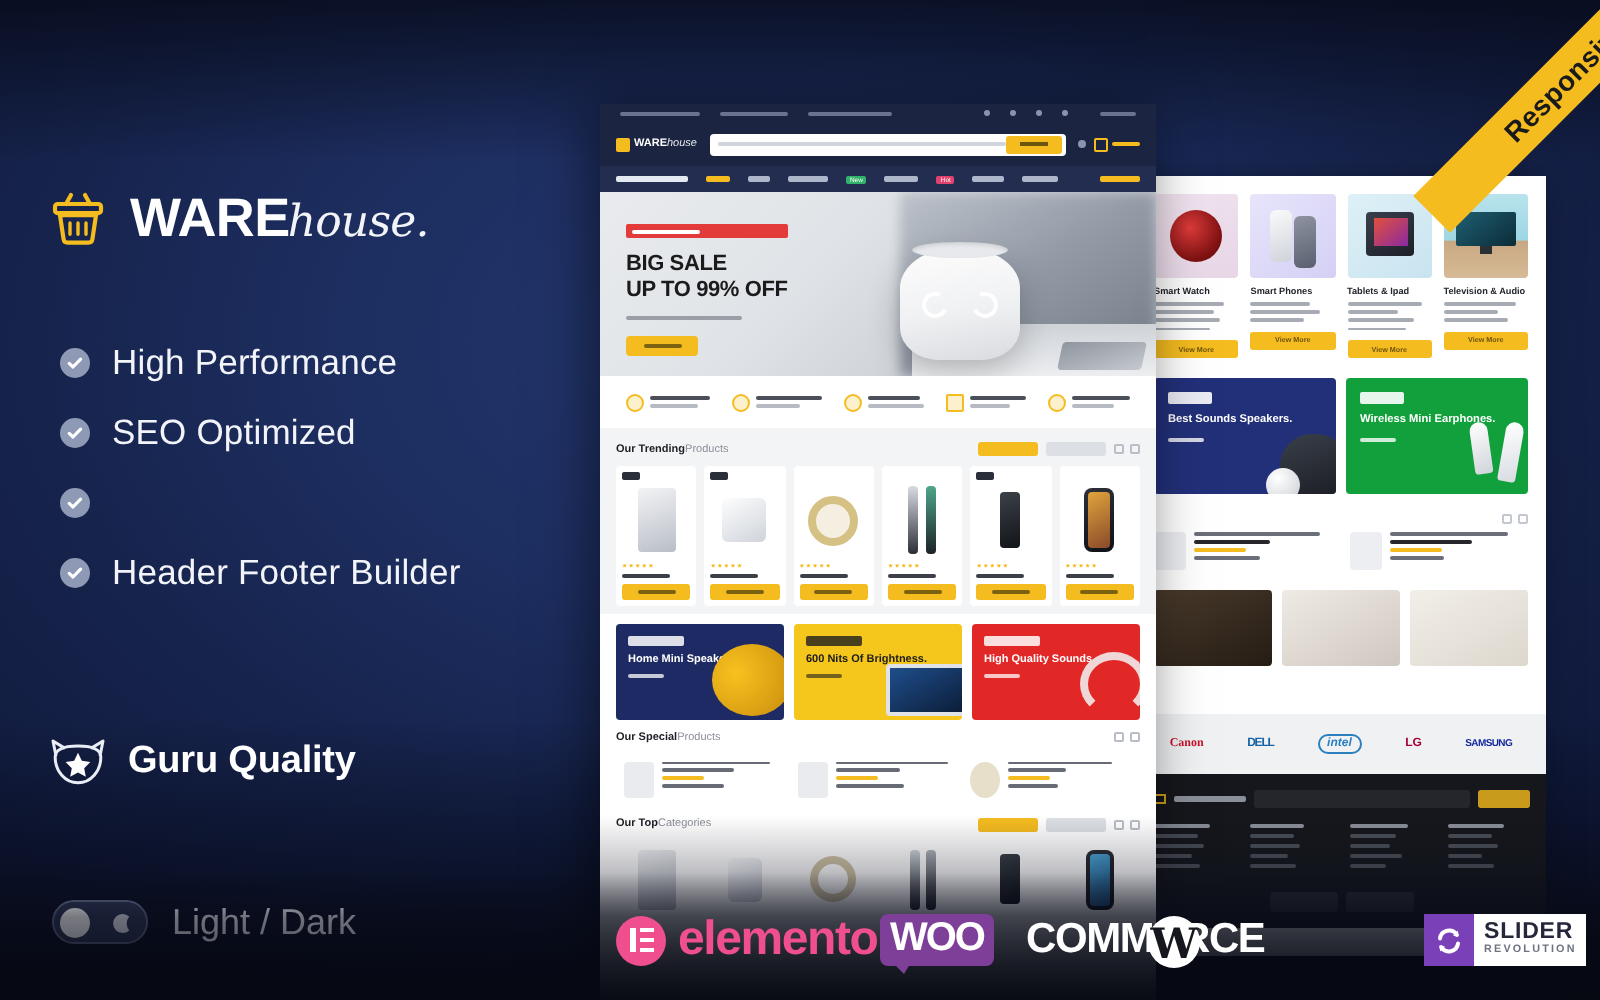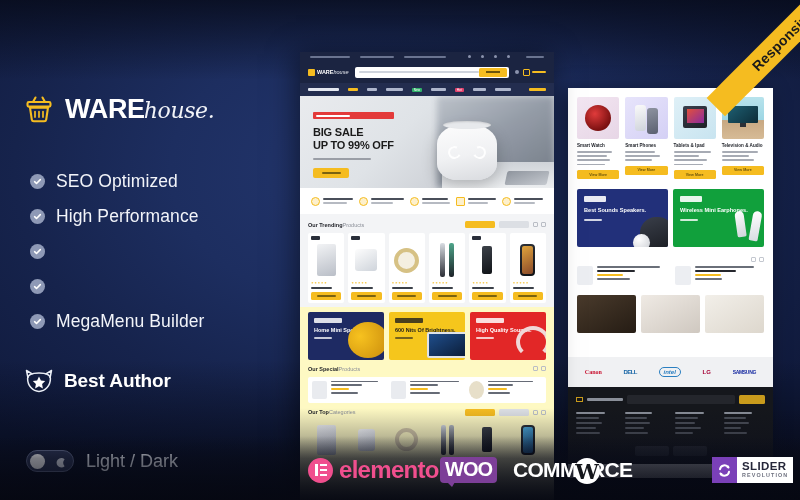--- a/index.html
+++ b/index.html
@@ -82,22 +82,22 @@
   .toggle .moon { position:absolute; right:6px; top:4px; }
   .theme .t-label { font-size:18px; color:#eef1f7; }
 
   
   .mock-right {
     position:absolute; left:568px; top:88px; width:205px; height:390px;
     background:#ffffff; overflow:hidden;
     box-shadow:-6px 4px 22px rgba(0,0,0,.45);
   }
   .mock-left {
-    position:absolute; left:300px; top:52px; width:254px; height:448px;
-    background:#fef9c3; overflow:hidden;
+    position:absolute; left:300px; top:52px; width:278px; height:448px;
+    background:#ffffff; overflow:hidden;
     box-shadow:-4px 2px 26px rgba(0,0,0,.5);
   }
 
   
   .m-topbar { height:9px; background:#1b2441; display:flex; align-items:center; padding:0 10px; gap:10px; }
   .m-tiny { height:2px; background:#6a7490; border-radius:1px; }
   .m-header { height:22px; background:#1b2441; display:flex; align-items:center; padding:0 8px; gap:6px; }
   .m-logo { display:flex; align-items:center; gap:2px; }
   .m-logo .bk { width:7px;height:7px;background:#f5bc20;border-radius:1px; }
   .m-logo .tx { font-size:5.5px; font-weight:bold; color:#fff; }
@@ -317,63 +317,56 @@
       </div>
     </div>
 
     <div class="features">
       <div class="feat">
         <span class="tick">
             <svg width="9" height="9" viewBox="0 0 9 9">
               <path d="M1.6 4.7 L3.5 6.5 L7.3 2.6" stroke="#fff" stroke-width="1.6" fill="none" stroke-linecap="round" stroke-linejoin="round"></path>
             </svg>
           </span>
-        <span class="label">SEO Optimized</span>
+        <span class="label">High Performance</span>
       </div>
       <div class="feat">
         <span class="tick">
             <svg width="9" height="9" viewBox="0 0 9 9">
               <path d="M1.6 4.7 L3.5 6.5 L7.3 2.6" stroke="#fff" stroke-width="1.6" fill="none" stroke-linecap="round" stroke-linejoin="round"></path>
             </svg>
           </span>
-        <span class="label">High Performance</span>
+        <span class="label">SEO Optimized</span>
       </div>
       <div class="feat">
         <span class="tick">
             <svg width="9" height="9" viewBox="0 0 9 9">
               <path d="M1.6 4.7 L3.5 6.5 L7.3 2.6" stroke="#fff" stroke-width="1.6" fill="none" stroke-linecap="round" stroke-linejoin="round"></path>
             </svg>
           </span>
       </div>
       <div class="feat">
         <span class="tick">
             <svg width="9" height="9" viewBox="0 0 9 9">
               <path d="M1.6 4.7 L3.5 6.5 L7.3 2.6" stroke="#fff" stroke-width="1.6" fill="none" stroke-linecap="round" stroke-linejoin="round"></path>
             </svg>
           </span>
-      </div>
-      <div class="feat">
-        <span class="tick">
-            <svg width="9" height="9" viewBox="0 0 9 9">
-              <path d="M1.6 4.7 L3.5 6.5 L7.3 2.6" stroke="#fff" stroke-width="1.6" fill="none" stroke-linecap="round" stroke-linejoin="round"></path>
-            </svg>
-          </span>
-        <span class="label">MegaMenu Builder</span>
+        <span class="label">Header Footer Builder</span>
       </div>
     </div>
 
     <div class="guru">
       <span class="cat">
         <svg viewBox="0 0 30 26" width="30" height="26">
           <path d="M4 10 L2.5 2.5 L8.5 6.2 M26 10 L27.5 2.5 L21.5 6.2" fill="none" stroke="#e9edf5" stroke-width="1.5" stroke-linejoin="round"></path>
           <path d="M3.6 10.5 C3.6 6.6 8.6 5 15 5 C21.4 5 26.4 6.6 26.4 10.5 C26.4 17.6 21.4 23.4 15 23.4 C8.6 23.4 3.6 17.6 3.6 10.5 Z" fill="none" stroke="#e9edf5" stroke-width="1.5"></path>
           <path d="M15 8.4 L16.9 12.4 L21.2 13 L18.1 16.1 L18.9 20.4 L15 18.3 L11.1 20.4 L11.9 16.1 L8.8 13 L13.1 12.4 Z" fill="#ffffff"></path>
         </svg>
       </span>
-      <span class="g-label">Best Author</span>
+      <span class="g-label">Guru Quality</span>
     </div>
 
     <div class="theme">
       <span class="toggle">
         <span class="knob"></span>
         <span class="moon">
           <svg width="11" height="12" viewBox="0 0 11 12">
               <path d="M8.6 9.3 A4.8 4.8 0 1 1 8.6 2.2 A5.6 5.6 0 0 0 8.6 9.3 Z" fill="#e6e9f2"></path>
             </svg>
         </span>

